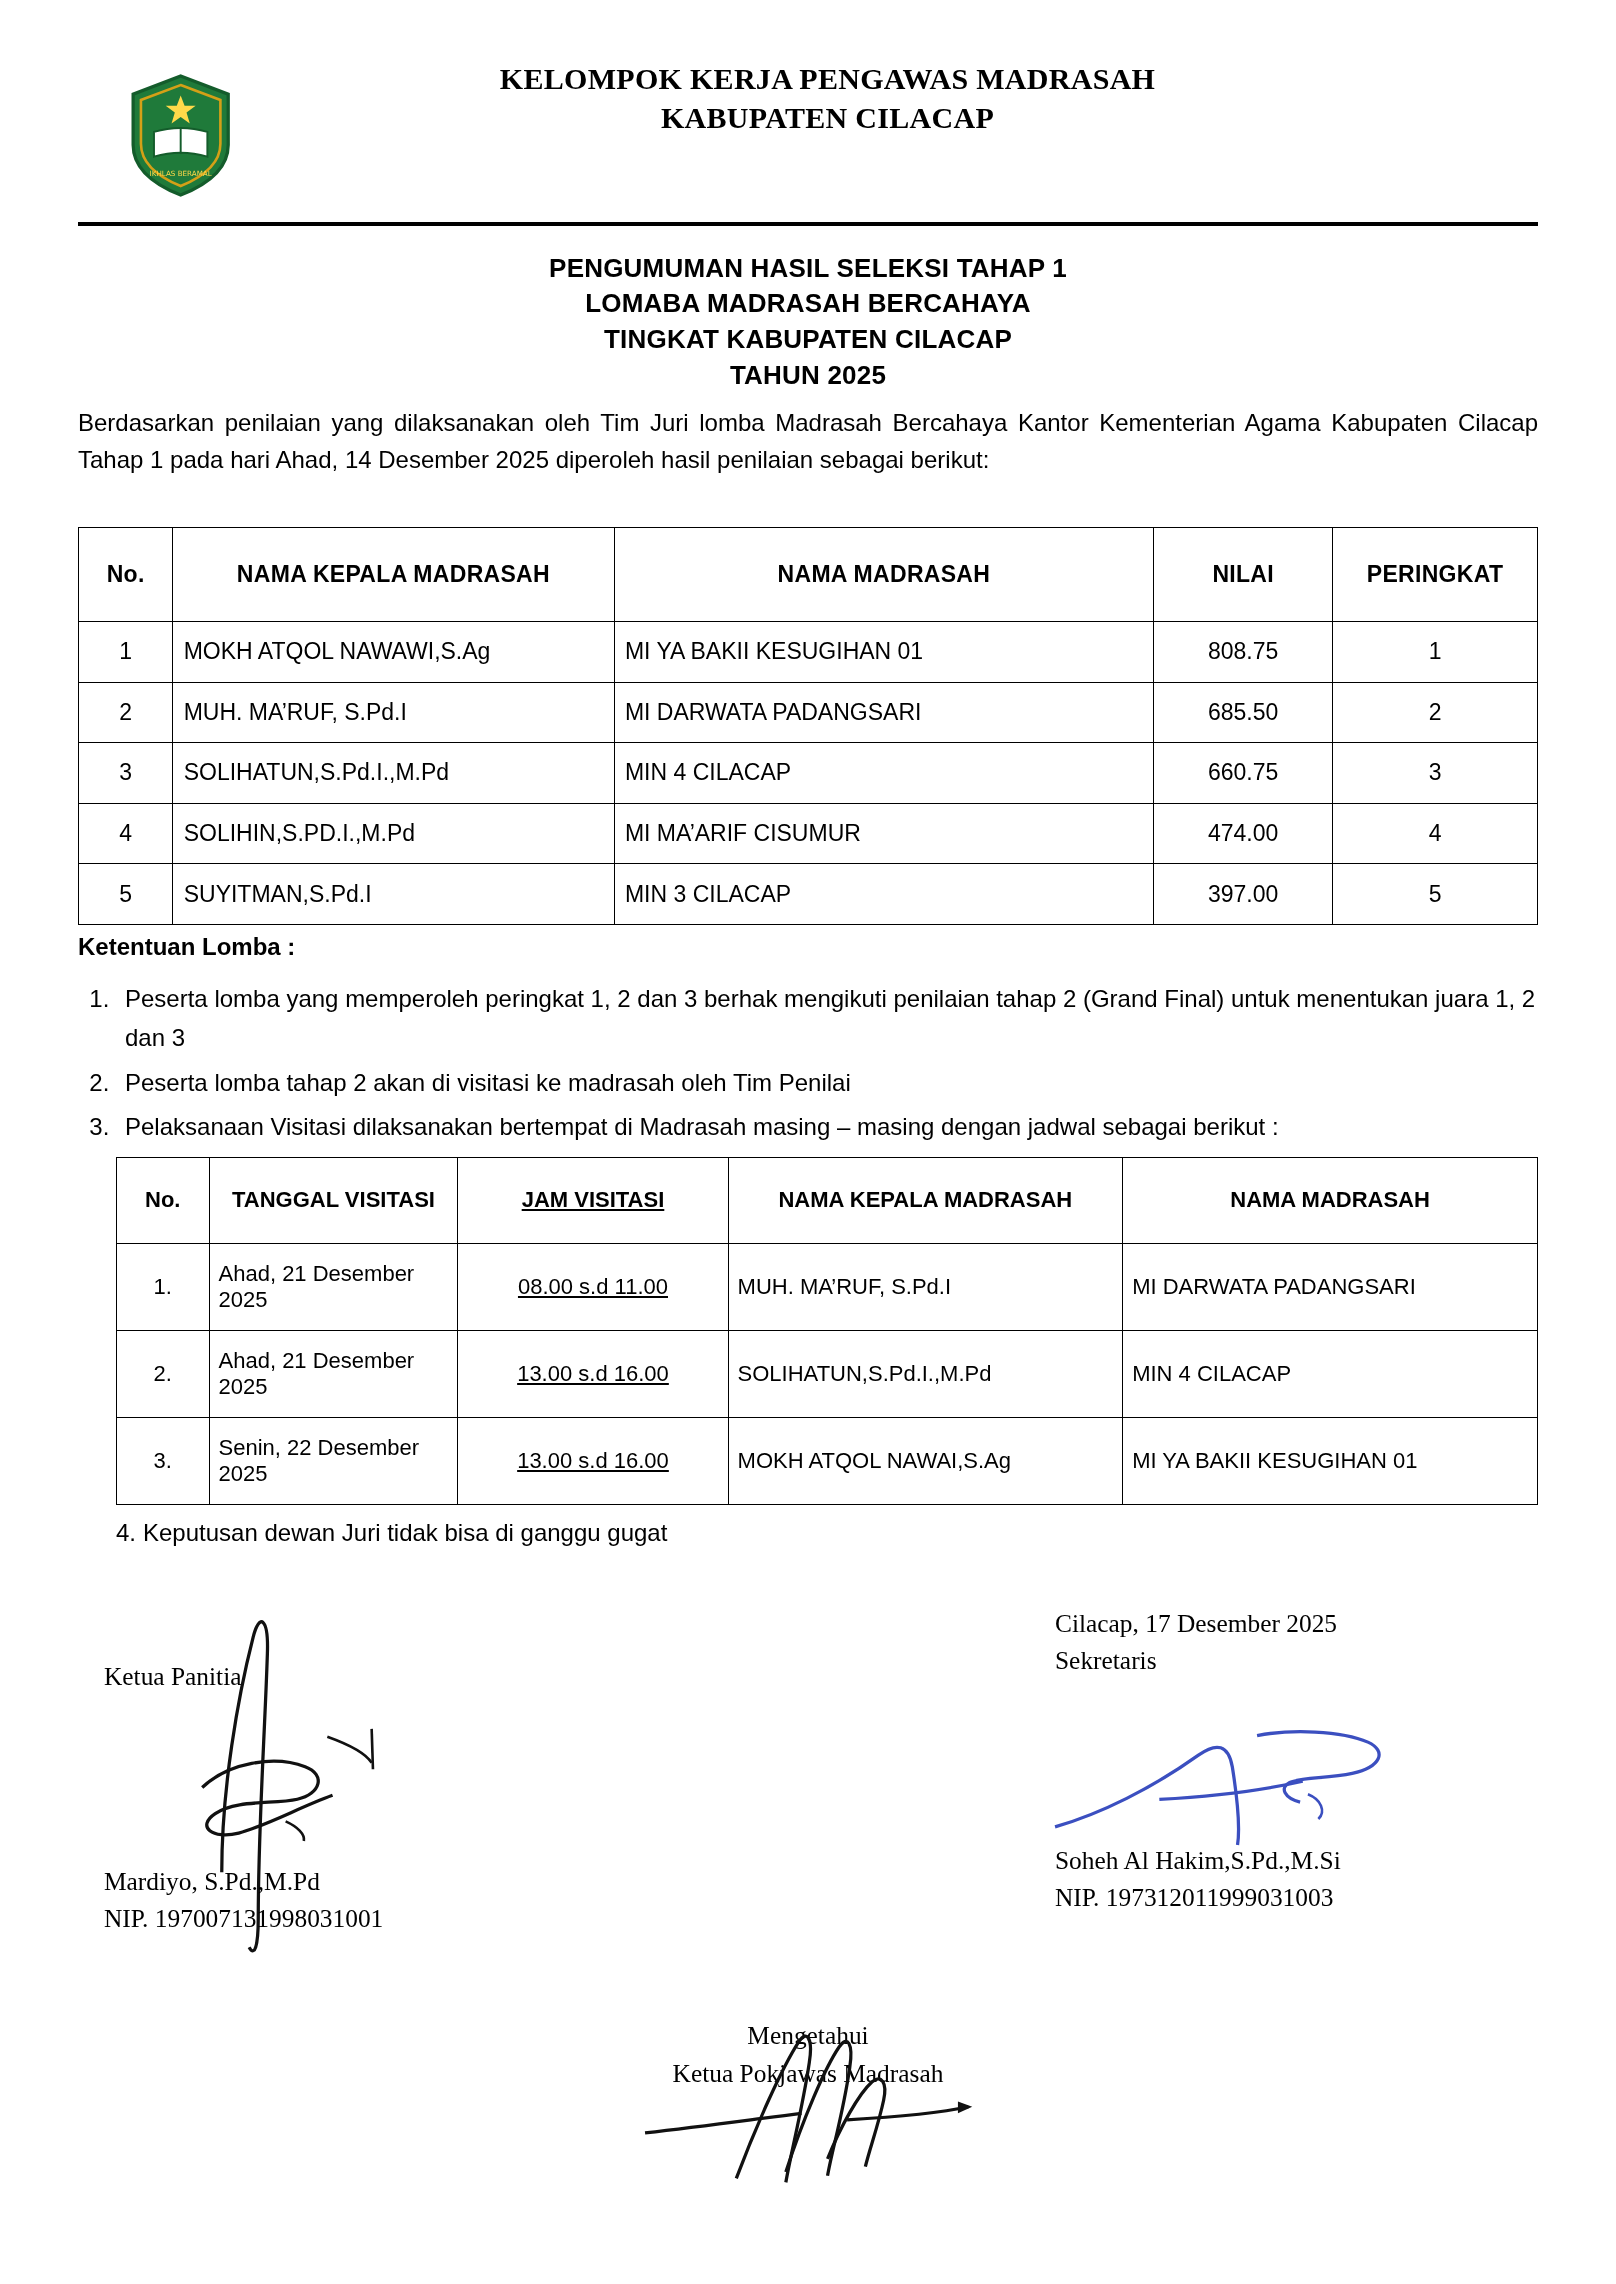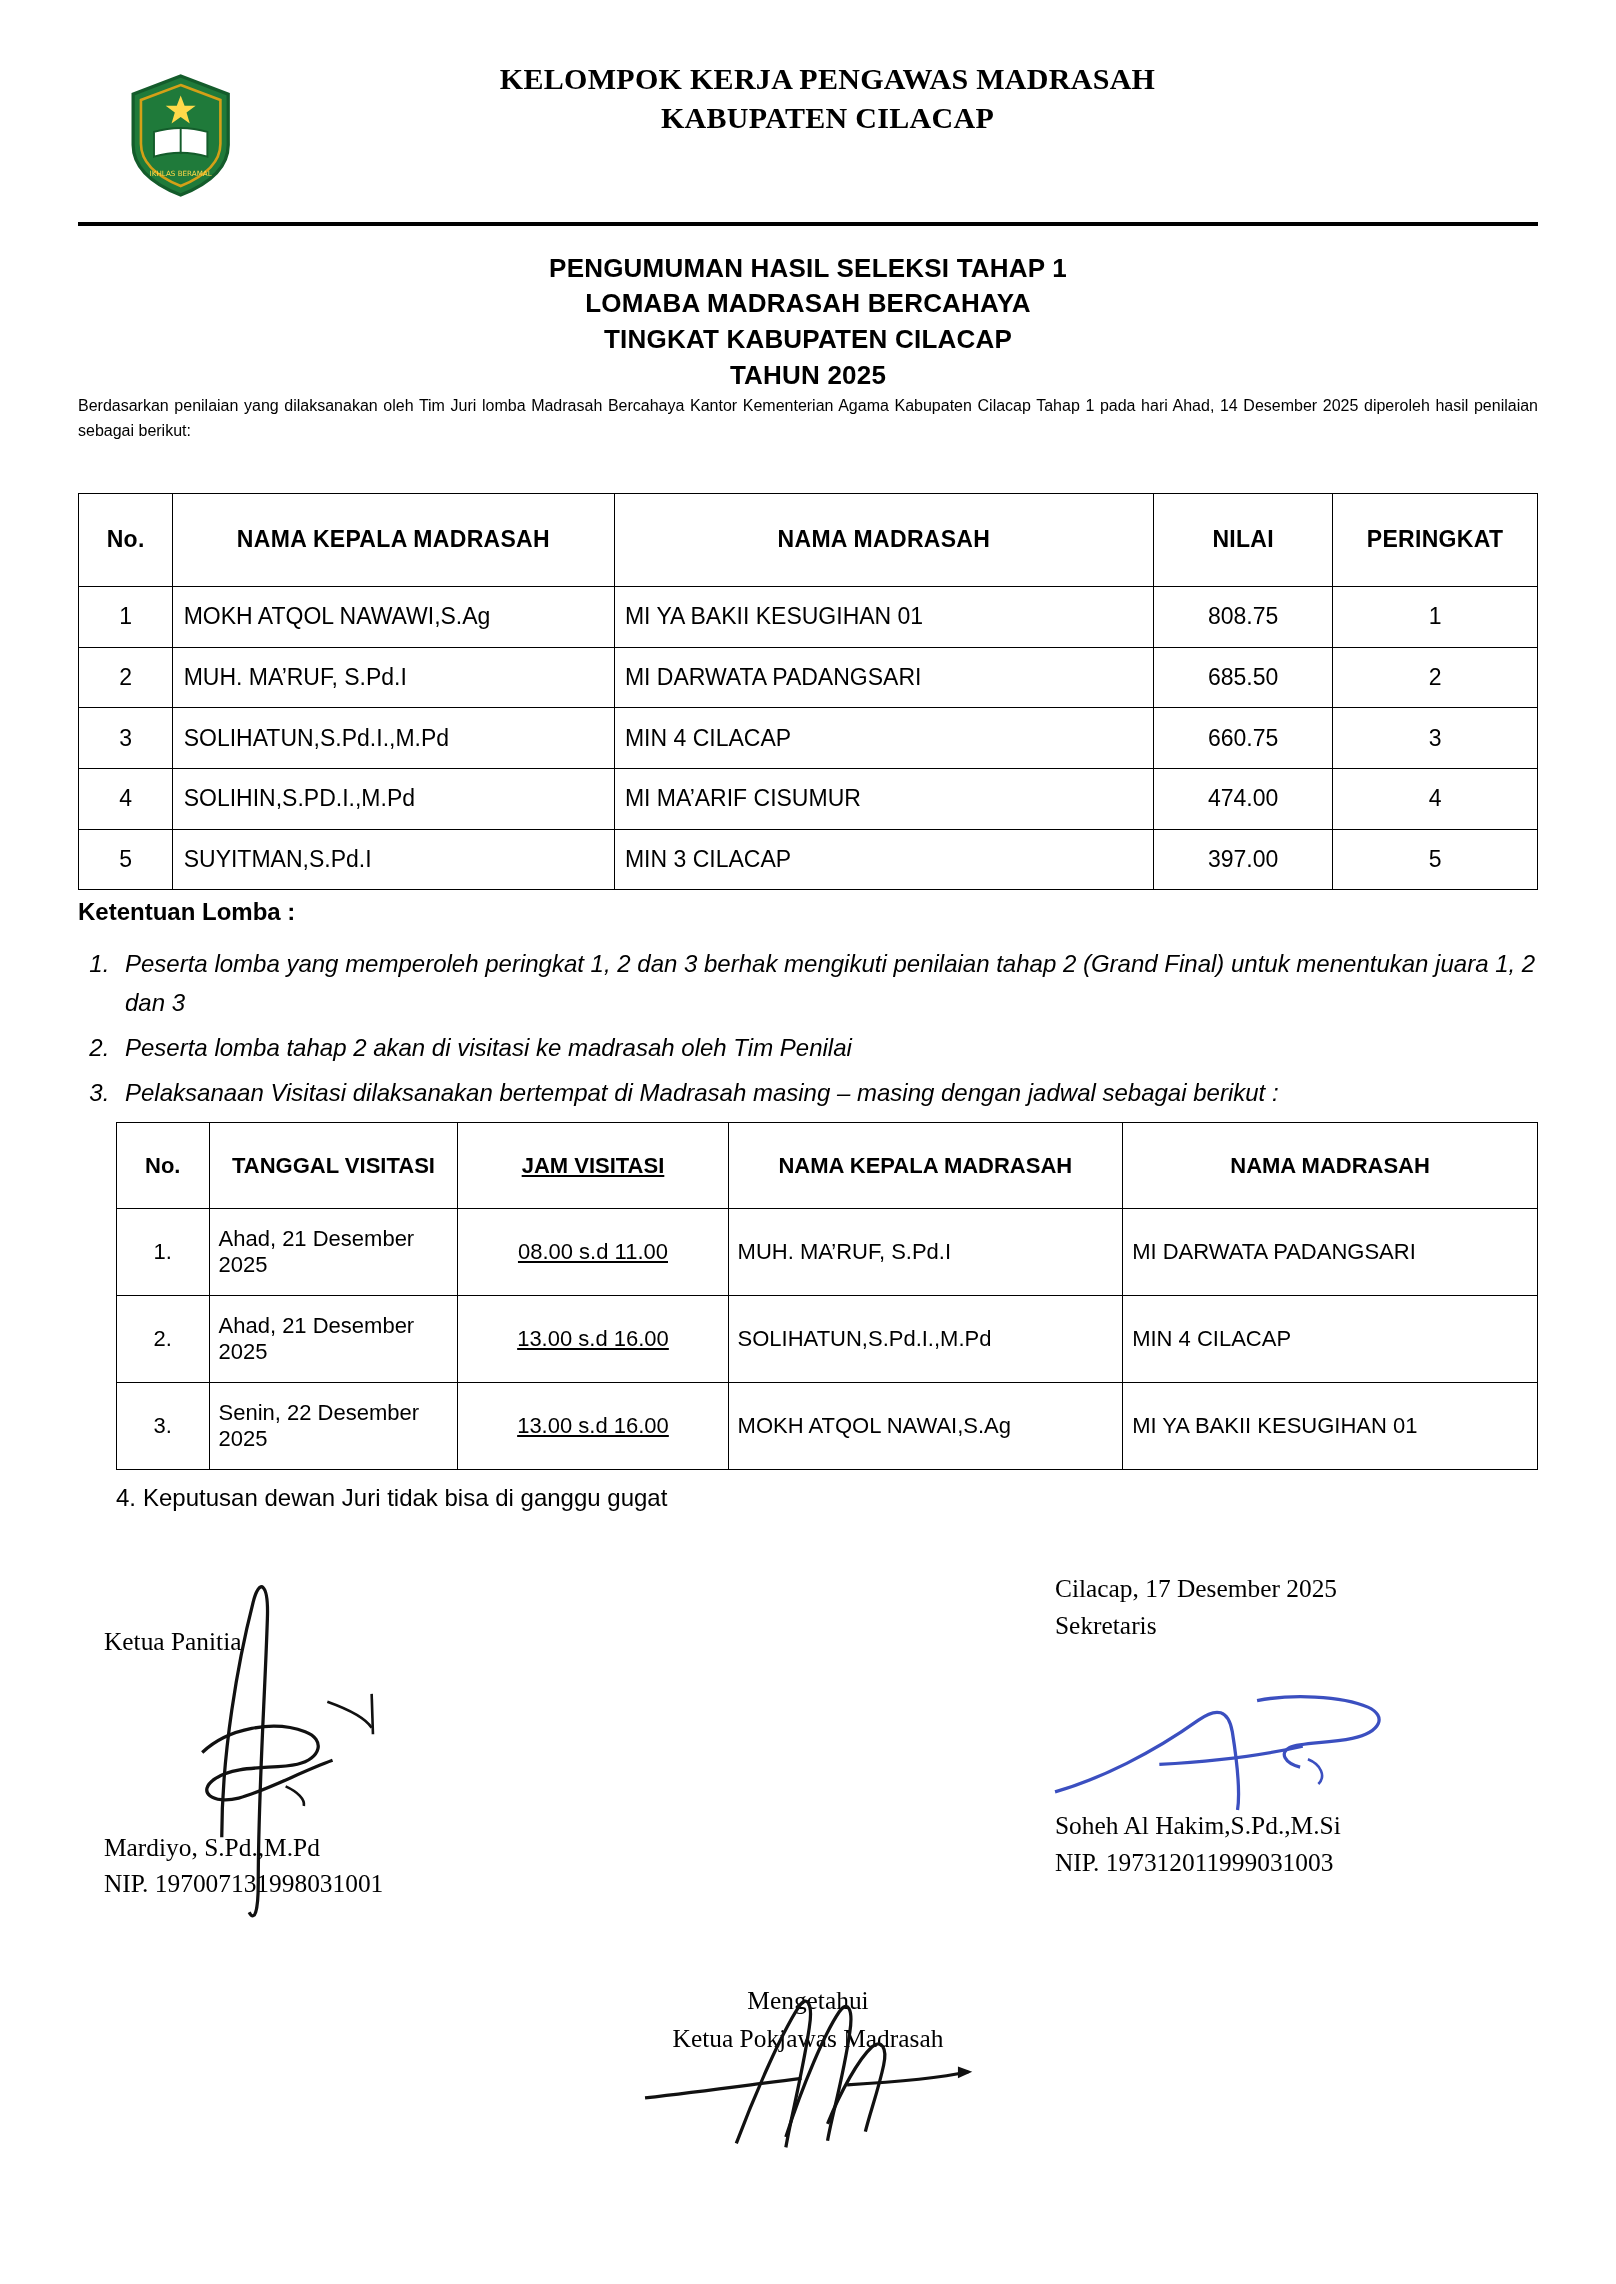--- a/index.html
+++ b/index.html
@@ -67,22 +67,22 @@
   }
   .title-block div {
     font-weight: bold;
     font-size: 26px;
     line-height: 1.38;
     letter-spacing: 0.2px;
   }
 
   
   .intro {
-    margin-top: 0;
-    font-size: 16px;
+    margin-top: 10px;
+    font-size: 24px;
     line-height: 1.55;
     text-align: justify;
   }
 
   
   table {
     border-collapse: collapse;
     width: 100%;
   }
   .tbl-main {
@@ -115,21 +115,20 @@
   .ketentuan-title {
     font-weight: bold;
     font-size: 24px;
     margin-top: 7.8px;
   }
   ol.ketentuan {
     margin: 19.5px 0 0 0;
     padding-left: 38px;
     font-size: 24px;
     line-height: 1.6;
-    font-style: italic;
   }
   ol.ketentuan > li {
     margin-bottom: 6.5px;
     padding-left: 9px;
   }
 
   
   .tbl-jadwal {
     margin-top: 10.4px;
     margin-left: 38px;

